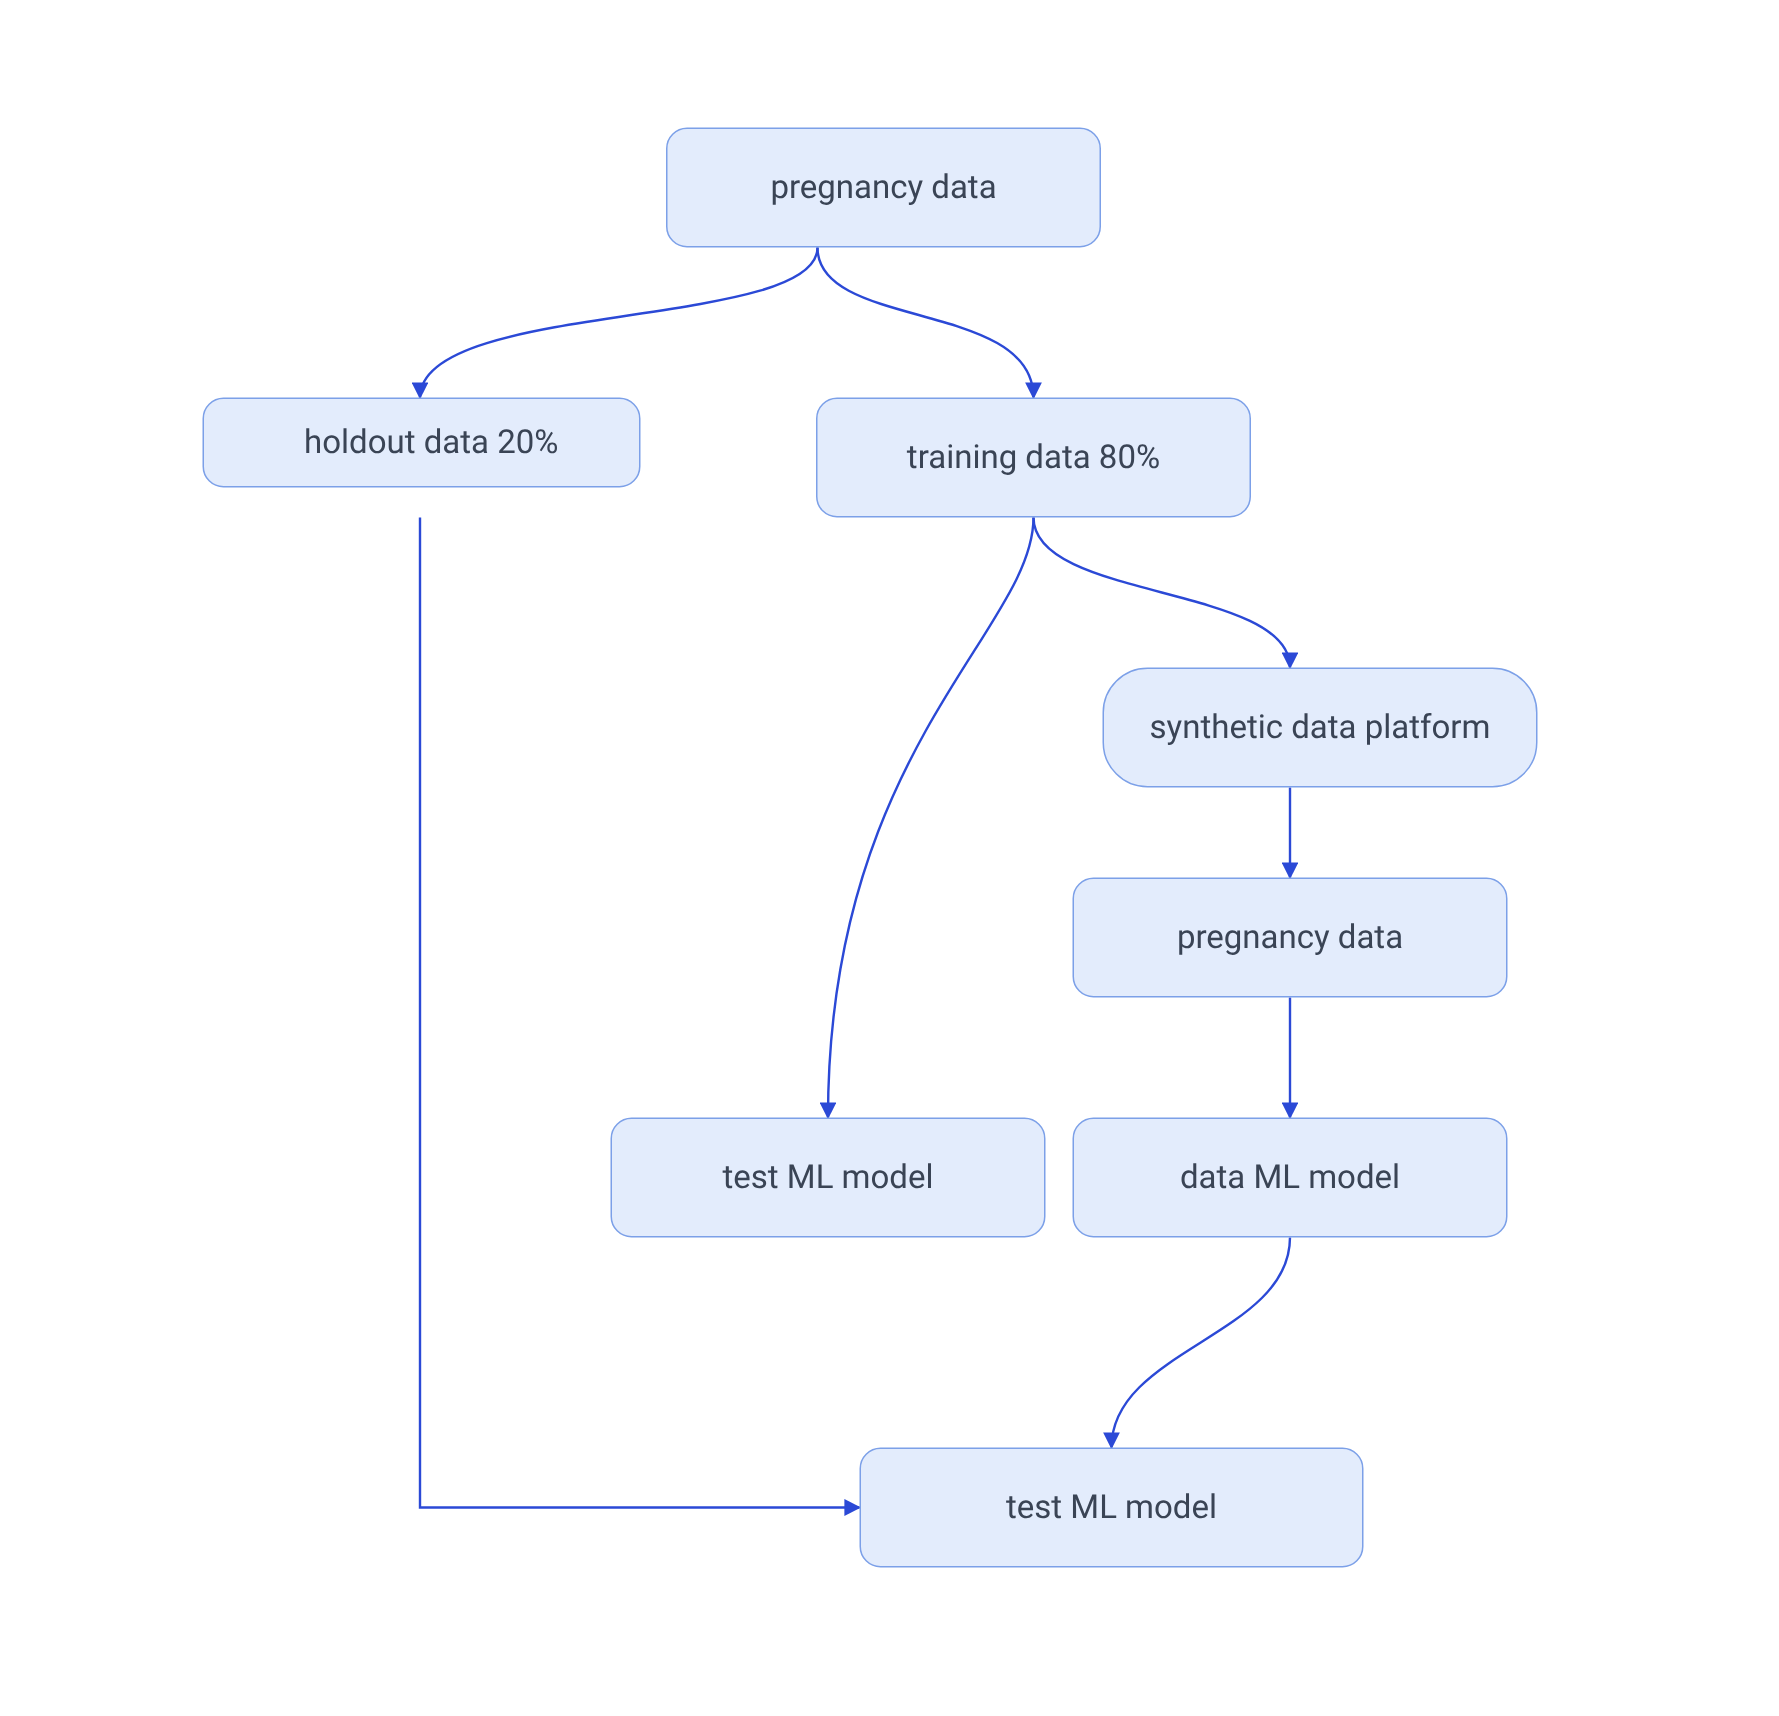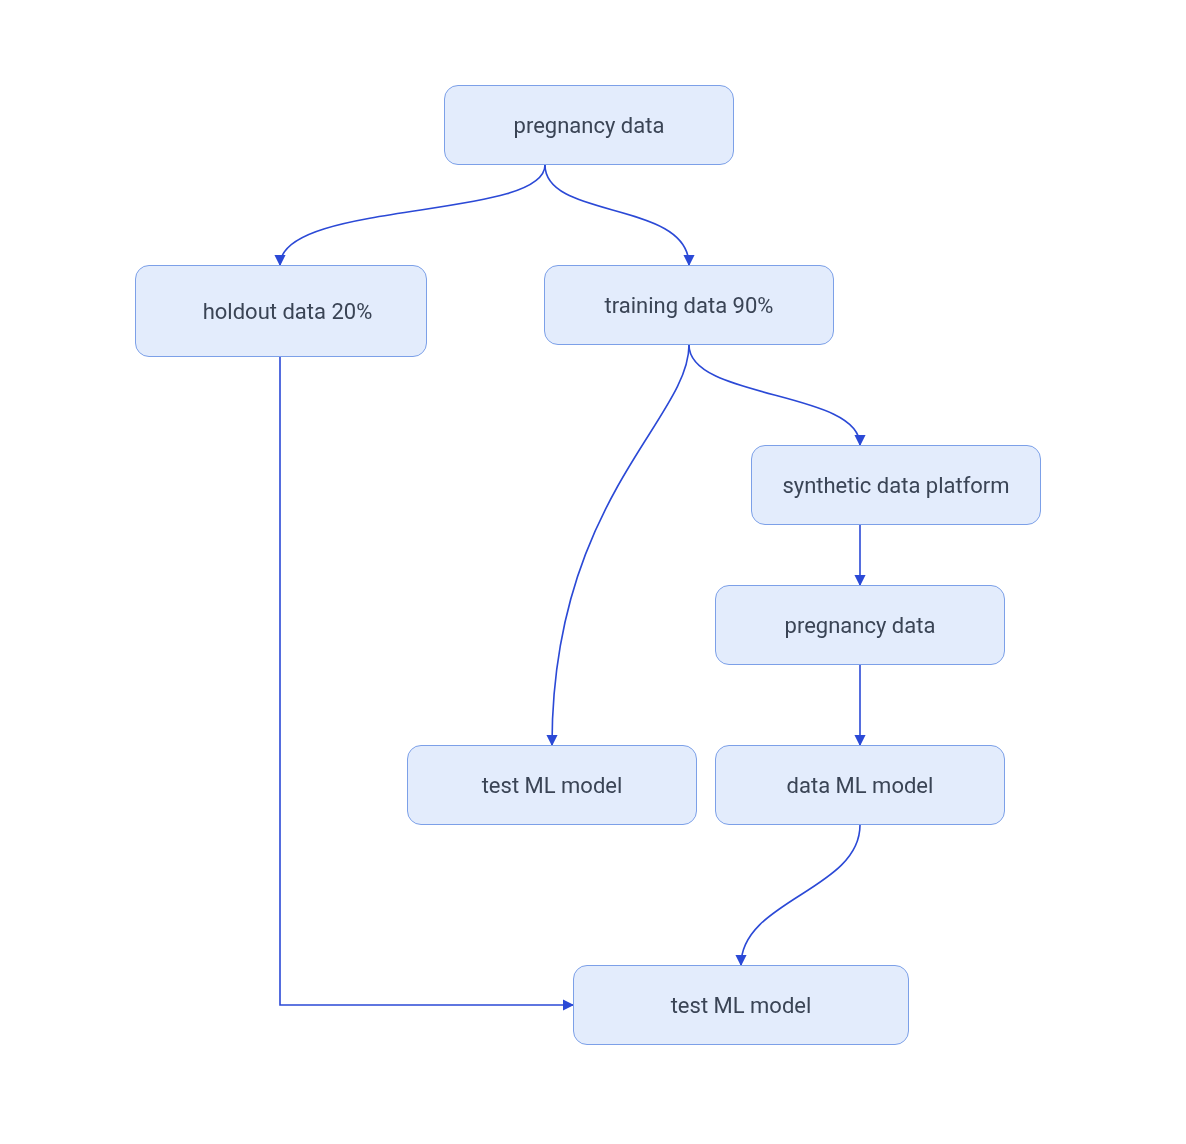--- a/index.html
+++ b/index.html
@@ -32,23 +32,23 @@
     align-items: center;
     justify-content: center;
     color: #3a4455;
     font-size: 22px;
     text-align: center;
     box-sizing: border-box;
     padding: 4px 10px;
   }
   
   #n-pregnancy    { left: 400px; top:  85px; width: 290px; height: 80px; margin-left: 44px; }
-  #n-holdout      { left: 135px; top: 265px; width: 292px; height: 92px; padding-left: 23px; }
+  #n-holdout      { left: 135px; top: 265px; width: 292px; height: 60px; padding-left: 23px; }
   #n-training     { left: 544px; top: 265px; width: 290px; height: 80px; }
-  #n-platform     { left: 751px; top: 445px; width: 290px; height: 80px; }
+  #n-platform     { left: 735px; top: 445px; width: 290px; height: 80px; border-radius: 30px; }
   #n-synth        { left: 715px; top: 585px; width: 290px; height: 80px; }
   #n-test1        { left: 407px; top: 745px; width: 290px; height: 80px; }
   #n-train        { left: 715px; top: 745px; width: 290px; height: 80px; }
   #n-test2        { left: 573px; top: 965px; width: 336px; height: 80px; }
 </style>
 </head>
 <body>
 
 <div class="canvas">
 
@@ -78,21 +78,21 @@
     </g>
   </svg>
 
   <div id="n-pregnancy" class="node">
     <span>pregnancy data</span>
   </div>
   <div id="n-holdout" class="node">
     <span>holdout data 20%</span>
   </div>
   <div id="n-training" class="node">
-    <span>training data 90%</span>
+    <span>training data 80%</span>
   </div>
   <div id="n-platform" class="node">
     <span>synthetic data platform</span>
   </div>
   <div id="n-synth" class="node">
     <span>pregnancy data</span>
   </div>
   <div id="n-test1" class="node">
     <span>test ML model</span>
   </div>

